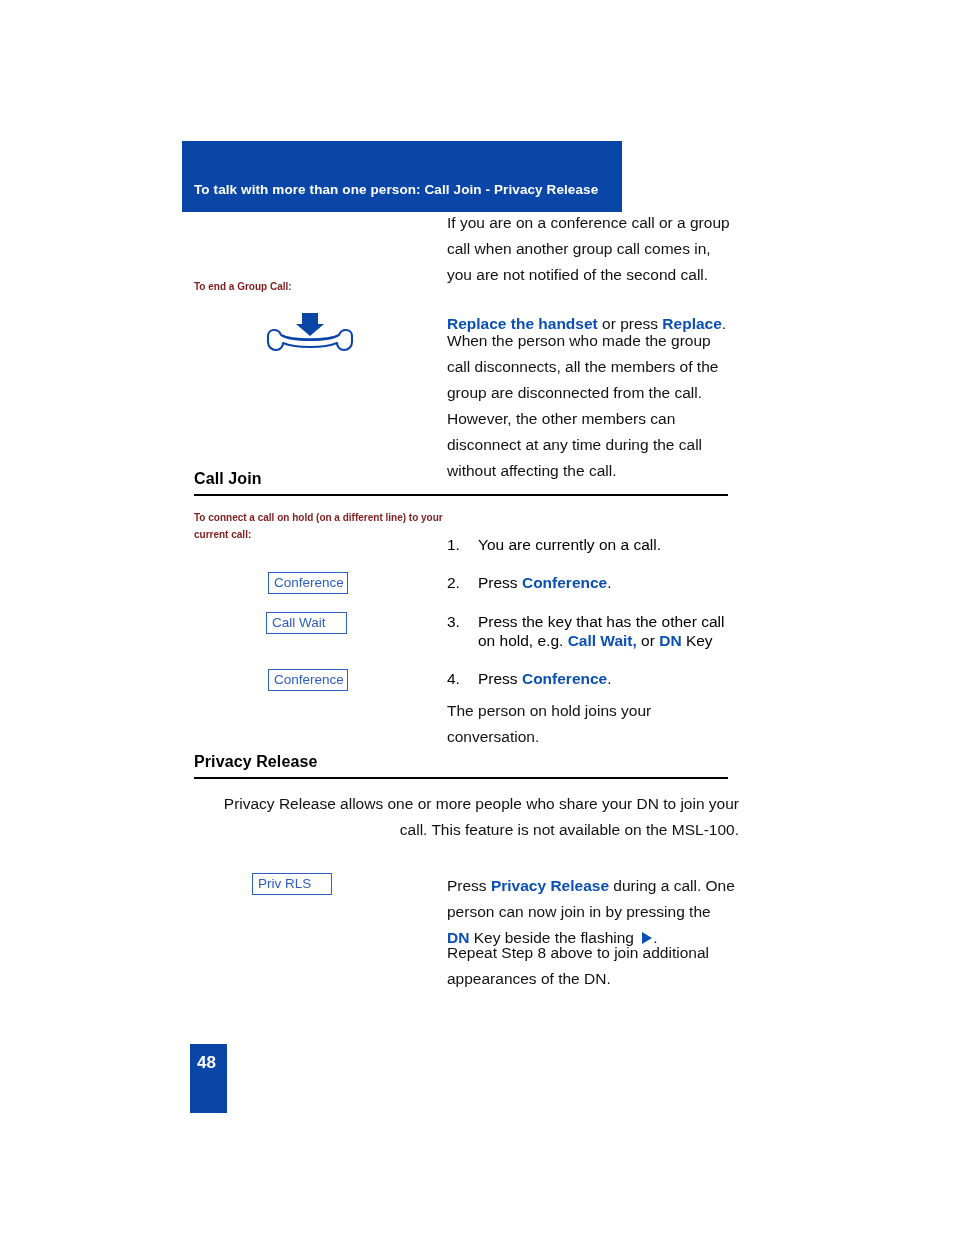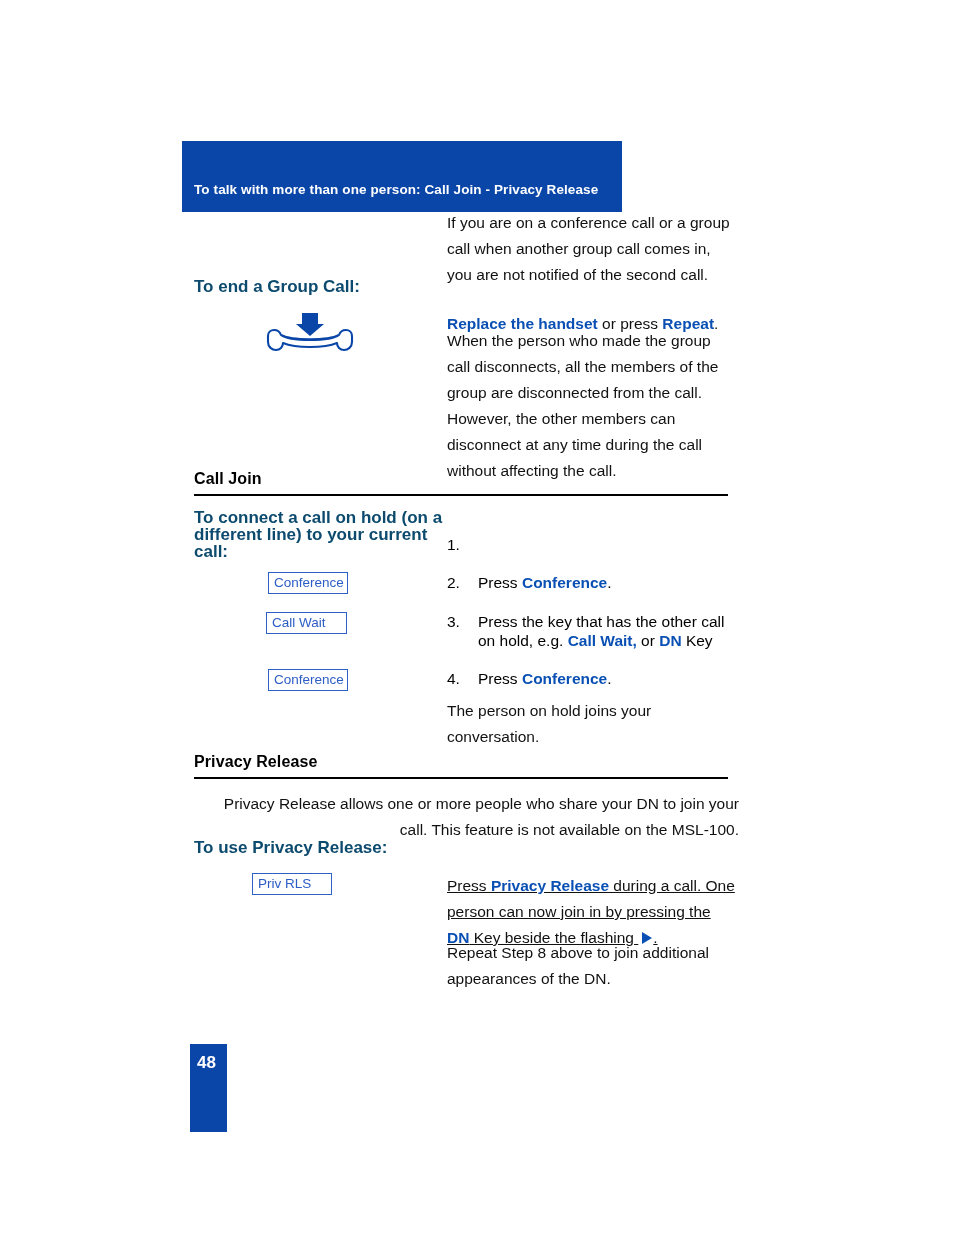--- a/index.html
+++ b/index.html
@@ -55,23 +55,23 @@
   .tblock.right-col {
     left: 447px;
     width: 290px;
   }
   .tblock.left-col {
     left: 194px;
     width: 250px;
   }
   .bold-label {
     font-weight: bold;
-    font-size: 17px;
+    font-size: 10px;
     line-height: 17px;
-    color: #0c4a6e;
+    color: #7f1d1d;
   }
   .blue {
     color: #0A50B4;
     font-weight: bold;
   }
 
   
   .section {
     position: absolute;
     left: 194px;
@@ -142,21 +142,21 @@
     vertical-align: -1px;
     margin: 0 1px 0 4px;
   }
 
   
   .page-tab {
     position: absolute;
     left: 190px;
     top: 1044px;
     width: 37px;
-    height: 88px;
+    height: 69px;
     background: #0A46A8;
   }
   .page-tab-num {
     position: absolute;
     left: 7px;
     top: 9px;
     color: #ffffff;
     font-size: 17px;
     font-weight: bold;
   }
@@ -179,40 +179,41 @@
 
       <path d="M40 1 L56 1 L56 12 L62 12 L48 24 L34 12 L40 12 Z" fill="#0A46A8"></path>
 
       <path d="M6 24 C6 20 9 18 12 18 C16 18 18 20 19 23 C23 26 31 28 48 28 C65 28 73 26 77 23 C78 20 80 18 84 18 C87 18 90 20 90 24 L90 30 C90 35 86 38 82 38 C78 38 75 35 75 31 C68 34 59 35 48 35 C37 35 28 34 21 31 C21 35 18 38 14 38 C10 38 6 35 6 30 Z" fill="#ffffff" stroke="#0A46A8" stroke-width="2.1" stroke-linejoin="round"></path>
 
       <path d="M20 23 C25 26 33 27 48 27 C63 27 71 26 76 23" fill="none" stroke="#0A46A8" stroke-width="1.6"></path>
     </svg>
   </div>
 
   <div class="tblock right-col" style="top:311px;">
-    <span class="blue">Replace the handset</span><span> or press </span><span class="blue">Repeat</span><span>.</span>
+    <span class="blue">Replace the handset</span><span> or press </span><span class="blue">Replace</span><span>.</span>
   </div>
 
   <div class="tblock right-col" style="top:328px;">When the person who made the group call disconnects, all the members of the group are disconnected from the call. However, the other members can disconnect at any time during the call without affecting the call.</div>
 
   <div class="section" style="top:468px;">
     <div class="section-title">Call Join</div>
     <div class="section-rule"></div>
   </div>
 
   <div class="tblock left-col bold-label" style="top:509px;">To connect a call on hold (on a different line) to your current call:</div>
 
   <div class="key-btn" style="left:268px; top:572px; width:80px;">Conference</div>
 
   <div class="key-btn" style="left:266px; top:612px; width:81px;">Call Wait</div>
 
   <div class="key-btn" style="left:268px; top:669px; width:80px;">Conference</div>
 
   <div class="step" style="top:535px;">
     <span class="step-num">1.</span>
+    <span class="step-body">You are currently on a call.</span>
   </div>
 
   <div class="step" style="top:573px;">
     <span class="step-num">2.</span>
     <span class="step-body"><span>Press </span><span class="blue">Conference</span><span>.</span></span>
   </div>
 
   <div class="step" style="top:612px;">
     <span class="step-num">3.</span>
     <span class="step-body"><span>Press the key that has the other call on hold, e.g. </span><span class="blue">Call Wait,</span><span> or </span><span class="blue">DN</span><span> Key</span></span>
@@ -225,25 +226,24 @@
 
   <div class="tblock right-col" style="top:698px;">The person on hold joins your conversation.</div>
 
   <div class="section" style="top:751px;">
     <div class="section-title">Privacy Release</div>
     <div class="section-rule"></div>
   </div>
 
   <div class="tblock" style="left:194px; top:791px; width:545px;text-align:right;">Privacy Release allows one or more people who share your DN to join your call. This feature is not available on the MSL-100.</div>
 
-  <div class="tblock bold-label" style="left:194px; top:839px; width:400px;">To use Privacy Release:</div>
 
   <div class="key-btn" style="left:252px; top:873px; width:80px;">Priv RLS</div>
 
-  <div class="tblock right-col" style="top:873px;text-decoration:underline;">
+  <div class="tblock right-col" style="top:873px;">
     <span>Press </span><span class="blue">Privacy Release</span><span> during a call. One person can now join in by pressing the </span><span class="blue">DN</span><span> Key beside the flashing </span><span class="tri"></span><span>.</span>
   </div>
 
   <div class="tblock right-col" style="top:940px;">Repeat Step 8 above to join additional appearances of the DN.</div>
 
   <div class="page-tab">
     <div class="page-tab-num">48</div>
   </div>
 
 </div>

